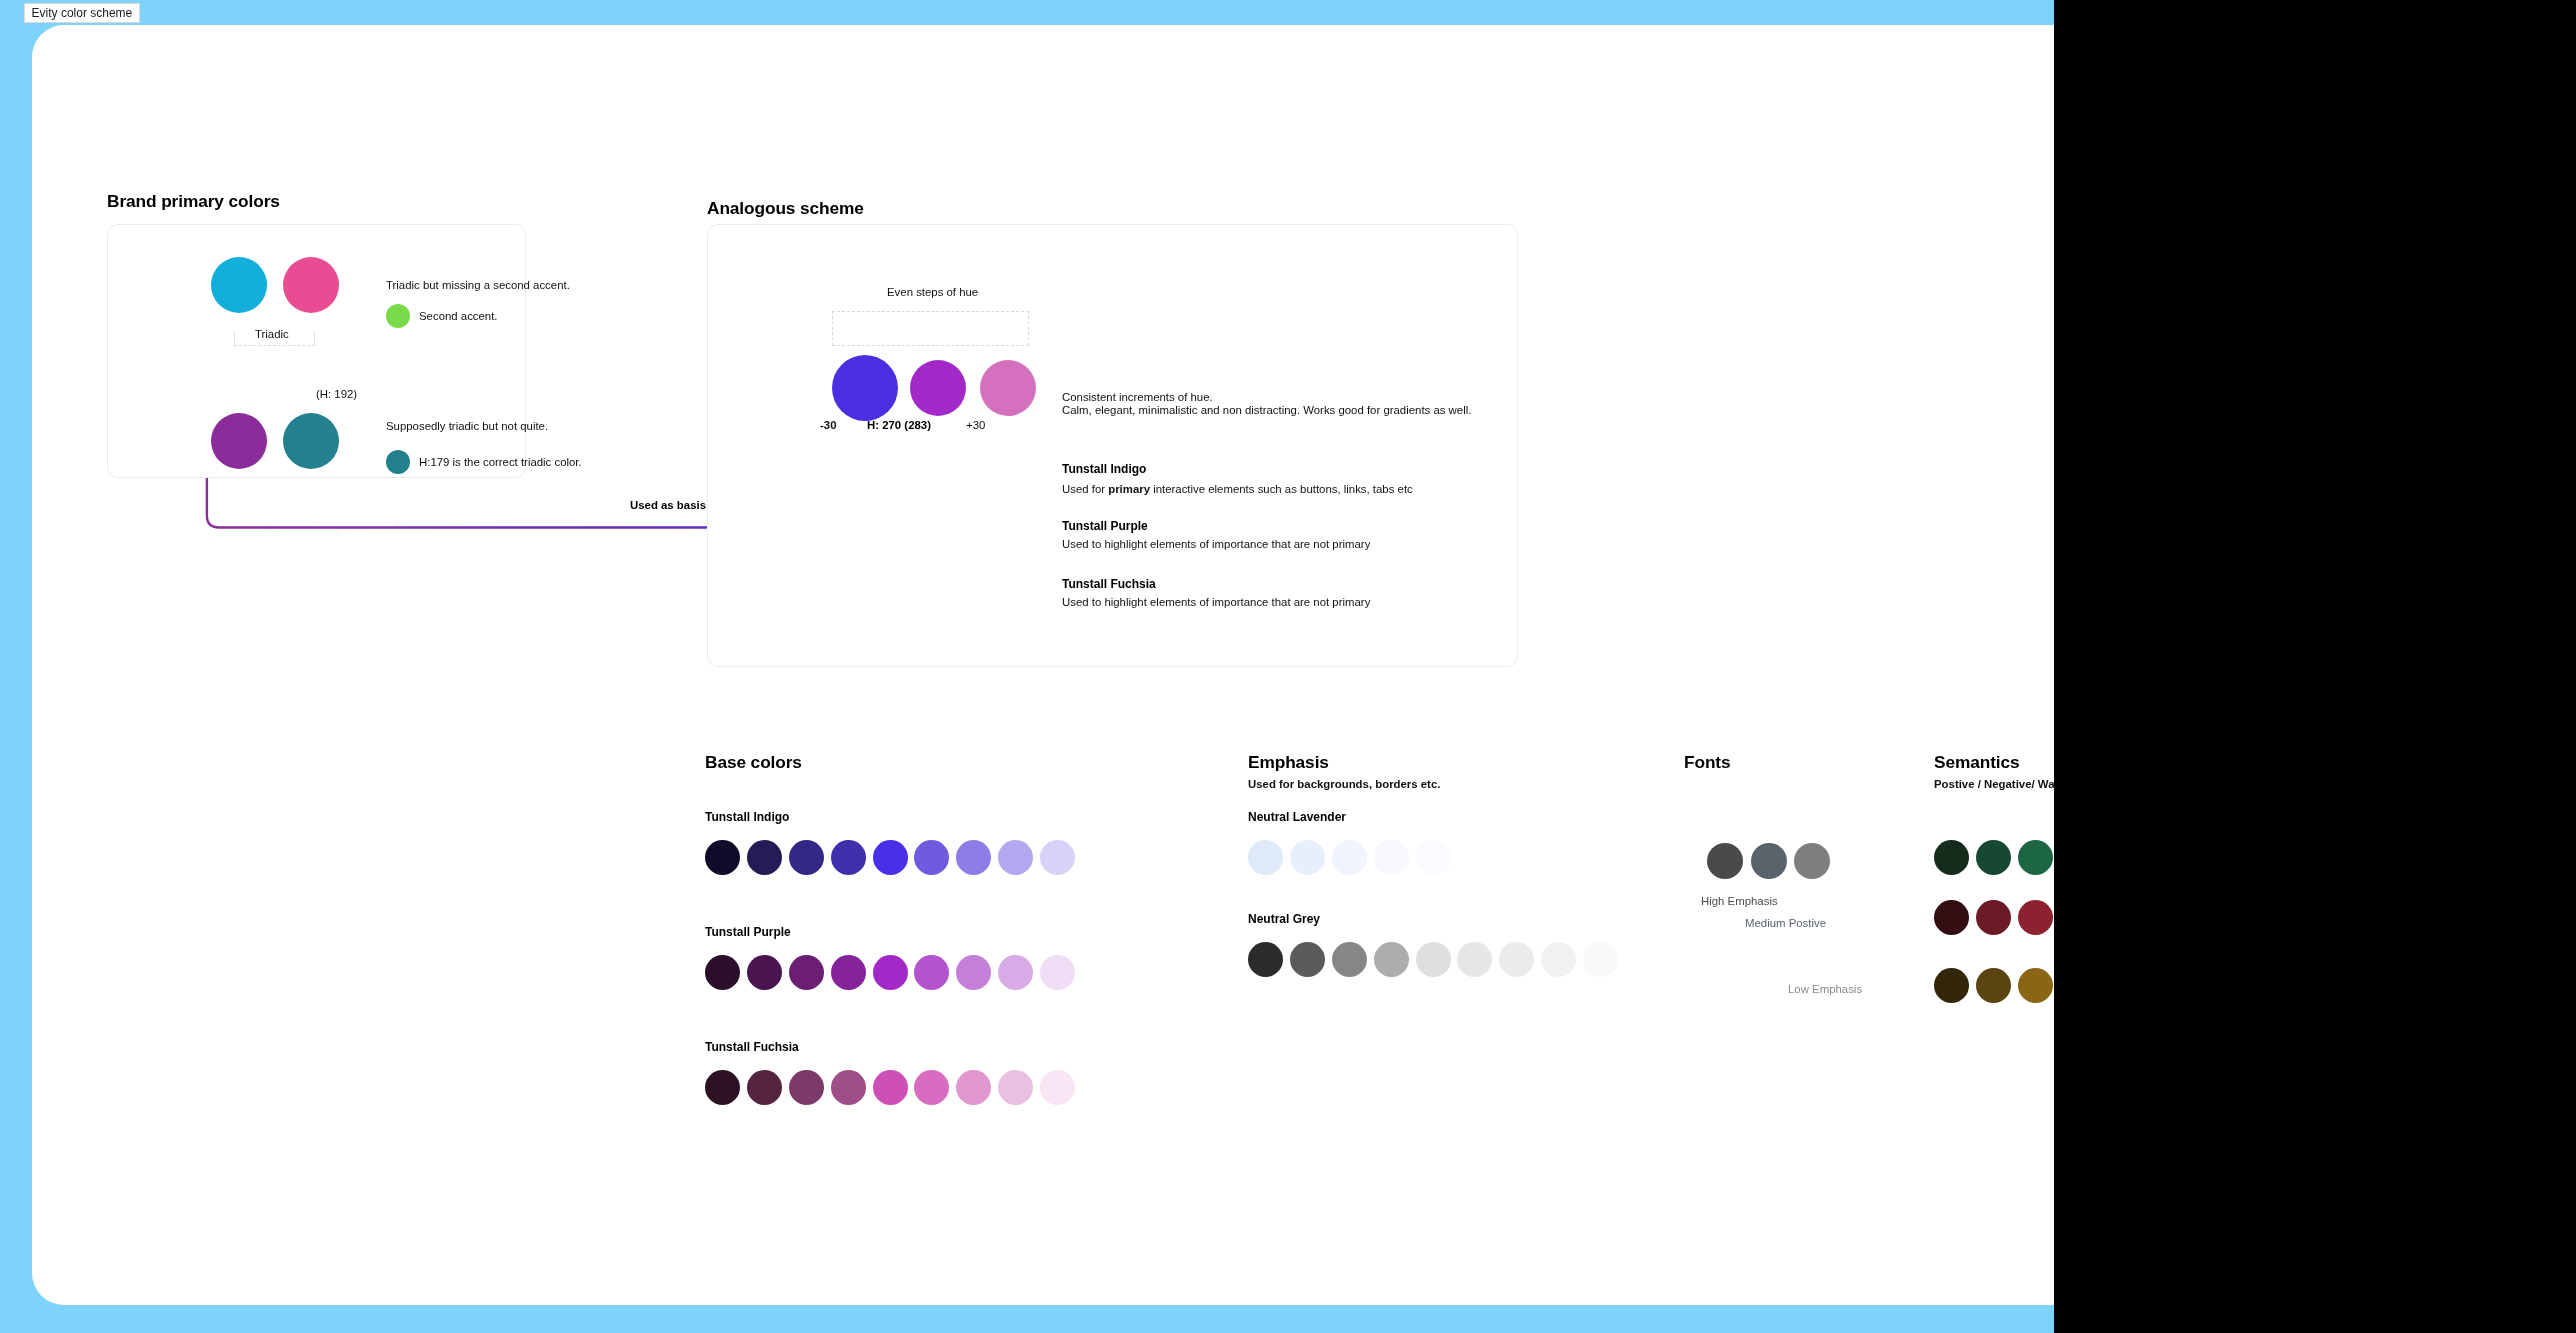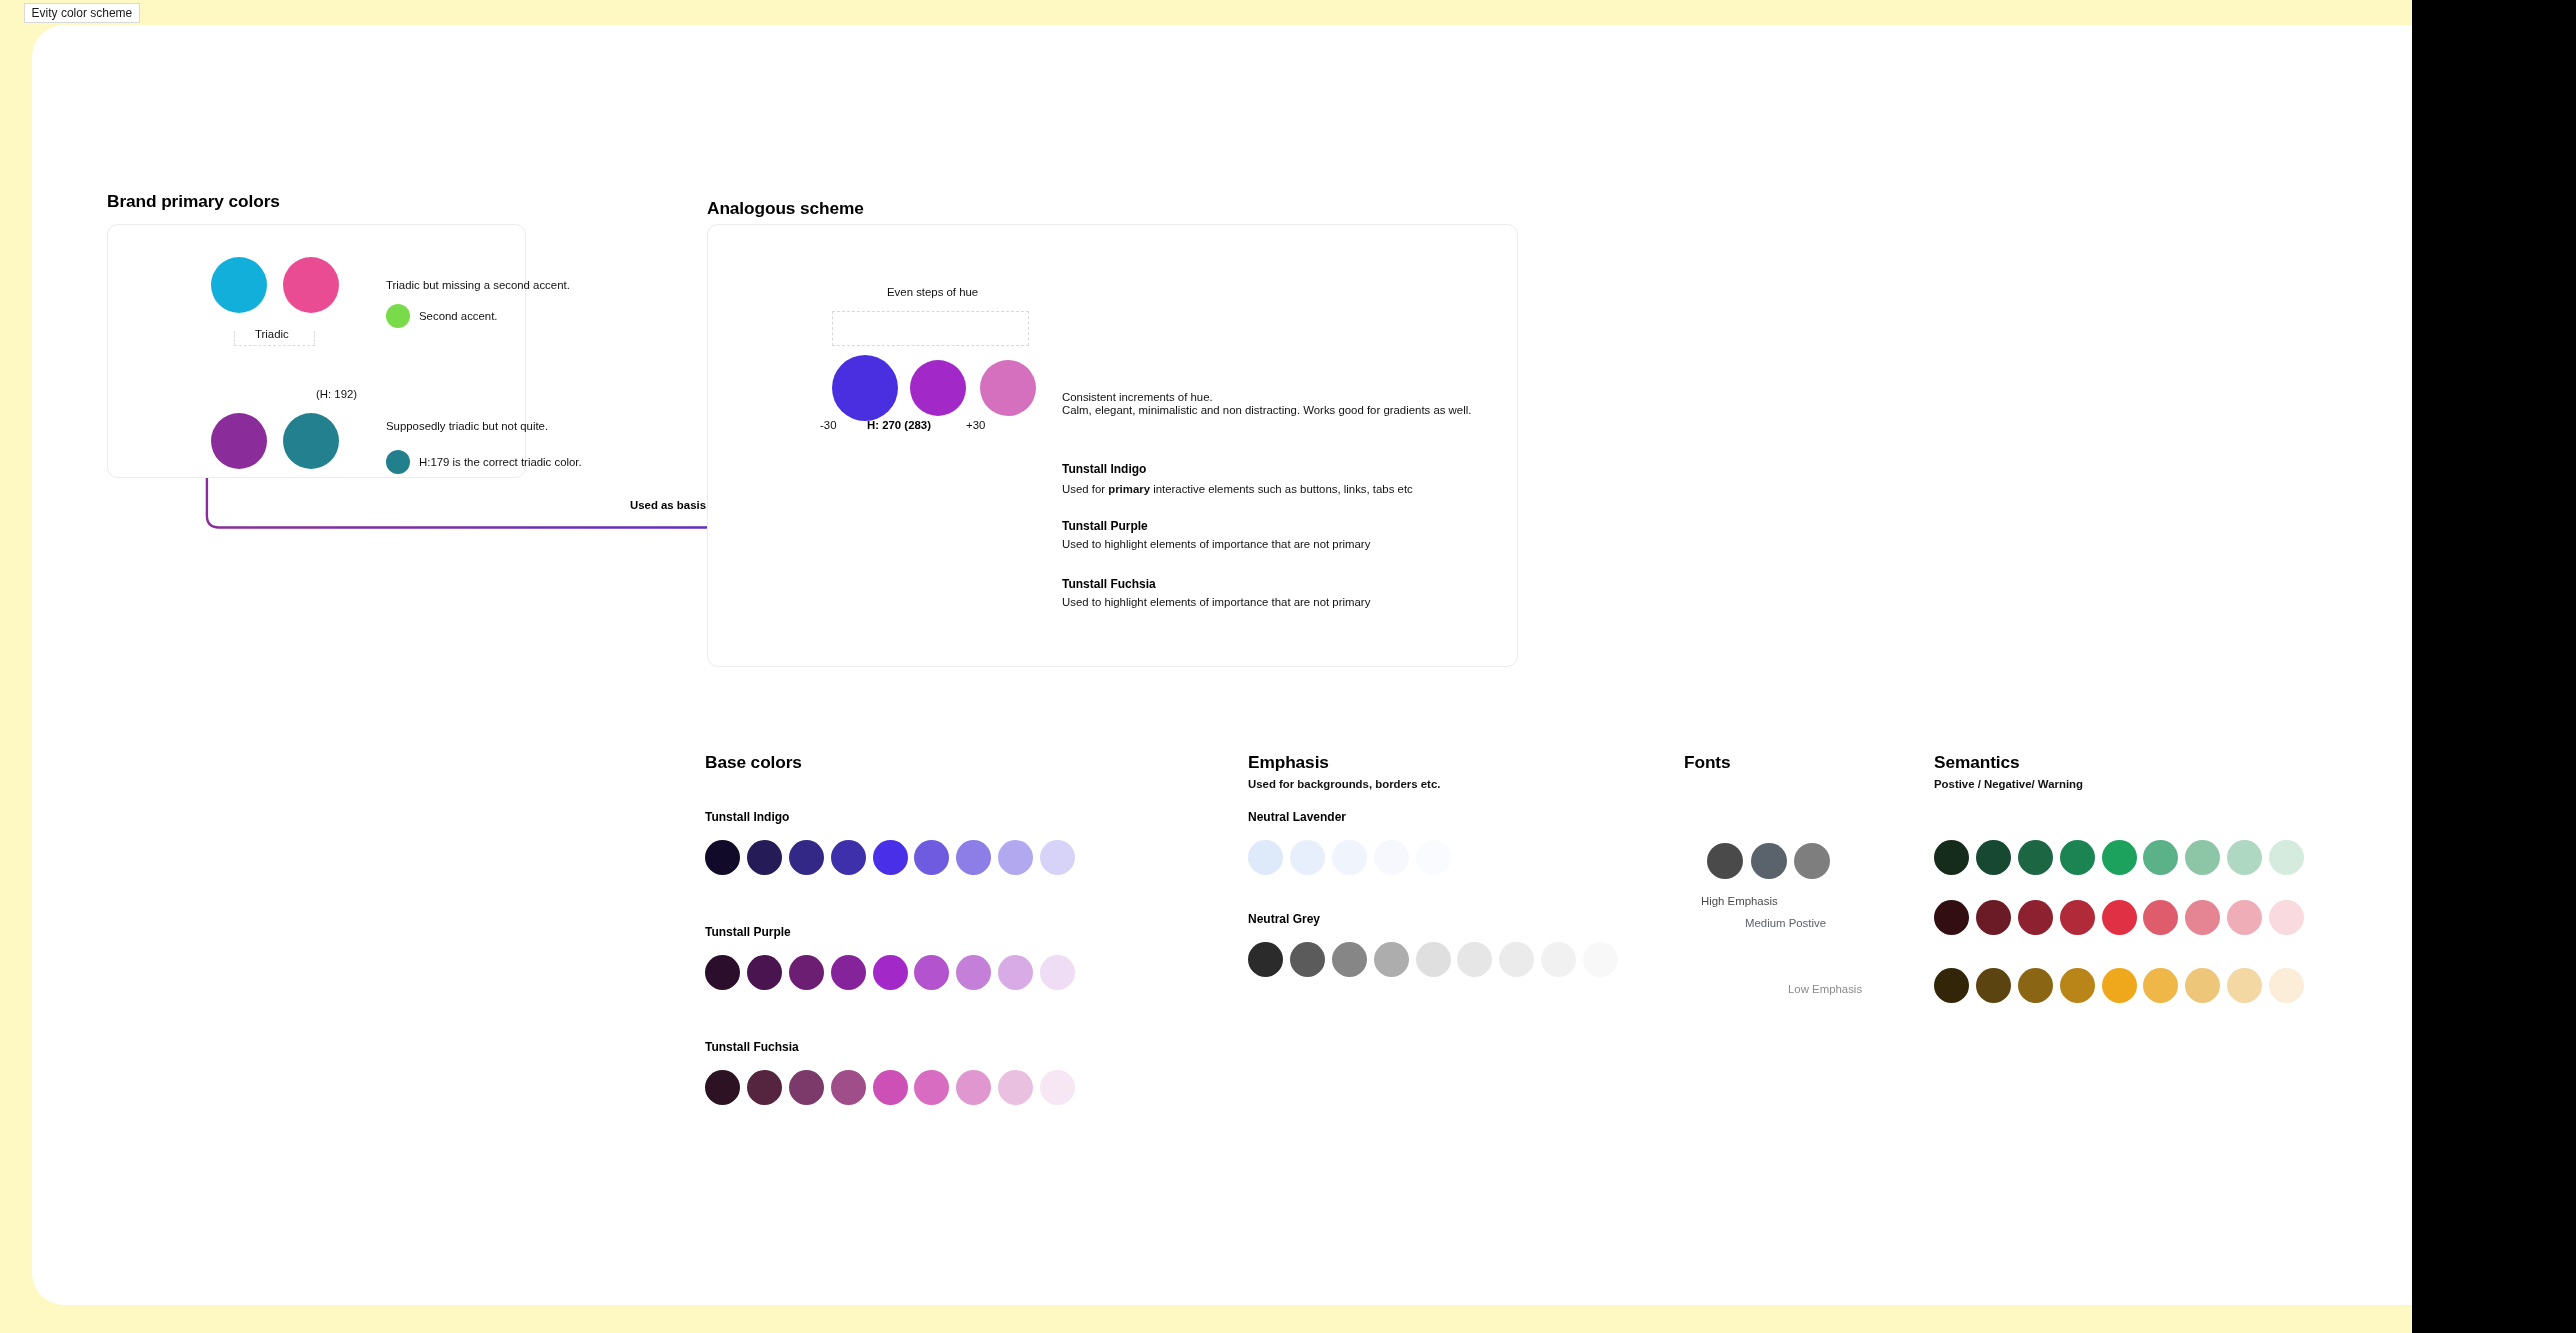--- a/index.html
+++ b/index.html
@@ -3,23 +3,23 @@
 <meta charset="utf-8">
 <style>
   * { box-sizing: border-box; }
   html, body {
     margin: 0; padding: 0;
     background: #000000;
     font-family: "Liberation Sans", sans-serif;
   }
   #stage {
     position: relative;
-    width: 2412px;
+    width: 2054px;
     height: 1333px;
-    background: #fef9c3;
+    background: #7dd3fc;
     overflow: hidden;
   }
   
   #title-chip {
     position: absolute;
     left: 24px; top: 3px;
     height: 20px;
     padding: 0 6.6px;
     background: #ffffff;
     border: 0.6px solid #d9d9d9;
@@ -165,21 +165,21 @@
     <div class="card" style="left:675px; top:199px; width:811px; height:443px;"></div>
 
     <div class="lbl" style="left:855px; top:261px;">Even steps of hue</div>
 
     <div class="dash-box" style="left:800px; top:286px; width:197px; height:35px; border-color:#d8d8d8;"></div>
 
     <div class="swatch" style="left:800px; top:330px; width:66px; height:66px; background:#4A2FE0;"></div>
     <div class="swatch" style="left:878px; top:335px; width:56px; height:56px; background:#A229C8;"></div>
     <div class="swatch" style="left:948px; top:335px; width:56px; height:56px; background:#D470BE;"></div>
 
-    <div class="lbl" style="left:788px; top:394px;">-30</div>
+    <div class="lbl" style="left:788px; top:394px;font-weight:bold;">-30</div>
     <div class="lbl-b" style="left:835px; top:394px;">H: 270 (283)</div>
     <div class="lbl" style="left:934px; top:394px;">+30</div>
 
     <div class="lbl" style="left:1030px; top:366px;">Consistent increments of hue.</div>
     <div class="lbl" style="left:1030px; top:379px;">Calm, elegant,  minimalistic and non distracting. Works good for gradients as well.</div>
 
     <div class="ramp-name" style="left:1030px; top:437px;">Tunstall Indigo</div>
     <div class="lbl" style="left:1030px; top:458px;"><span>Used for </span><b>primary</b><span> interactive elements such as buttons, links, tabs  etc</span></div>
 
     <div class="ramp-name" style="left:1030px; top:494px;">Tunstall Purple</div>

